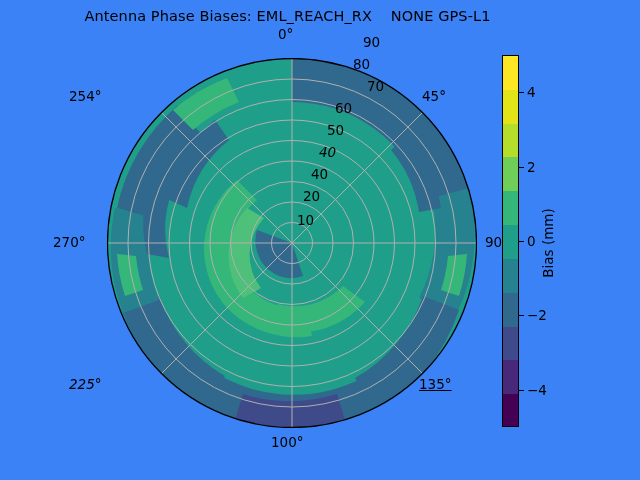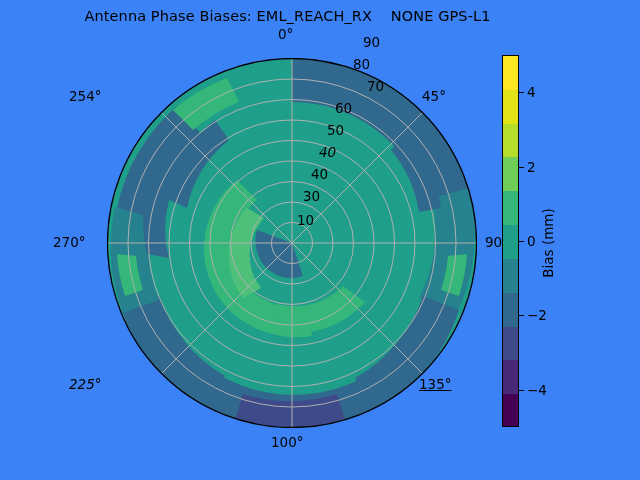--- a/index.html
+++ b/index.html
@@ -200,21 +200,21 @@
     <span class="ang-label" style="left:171px; top:-32px;">0°</span>
     <span class="ang-label" style="left:315px; top:30px;">45°</span>
     <span class="ang-label" style="left:378px; top:176px;">90</span>
     <span class="ang-label" style="left:312px; top:318px;text-decoration:underline;">135°</span>
     <span class="ang-label" style="left:164px; top:376px;">100°</span>
     <span class="ang-label" style="left:-38px; top:318px;font-style:italic;">225°</span>
     <span class="ang-label" style="left:-54px; top:176px;">270°</span>
     <span class="ang-label" style="left:-38px; top:30px;">254°</span>
 
     <span class="rad-label" style="left:190px; top:154px;">10</span>
-    <span class="rad-label" style="left:196px; top:130px;">30</span>
+    <span class="rad-label" style="left:196px; top:130px;">20</span>
     <span class="rad-label" style="left:204px; top:108px;">40</span>
     <span class="rad-label" style="left:212px; top:86px;font-style:italic;">40</span>
     <span class="rad-label" style="left:220px; top:64px;">50</span>
     <span class="rad-label" style="left:228px; top:42px;">60</span>
     <span class="rad-label" style="left:236px; top:20px;margin-left:24px;">70</span>
     <span class="rad-label" style="left:246px; top:-2px;">80</span>
     <span class="rad-label" style="left:256px; top:-24px;">90</span>
   </div>
 
   <div id="colorbar-wrap">

